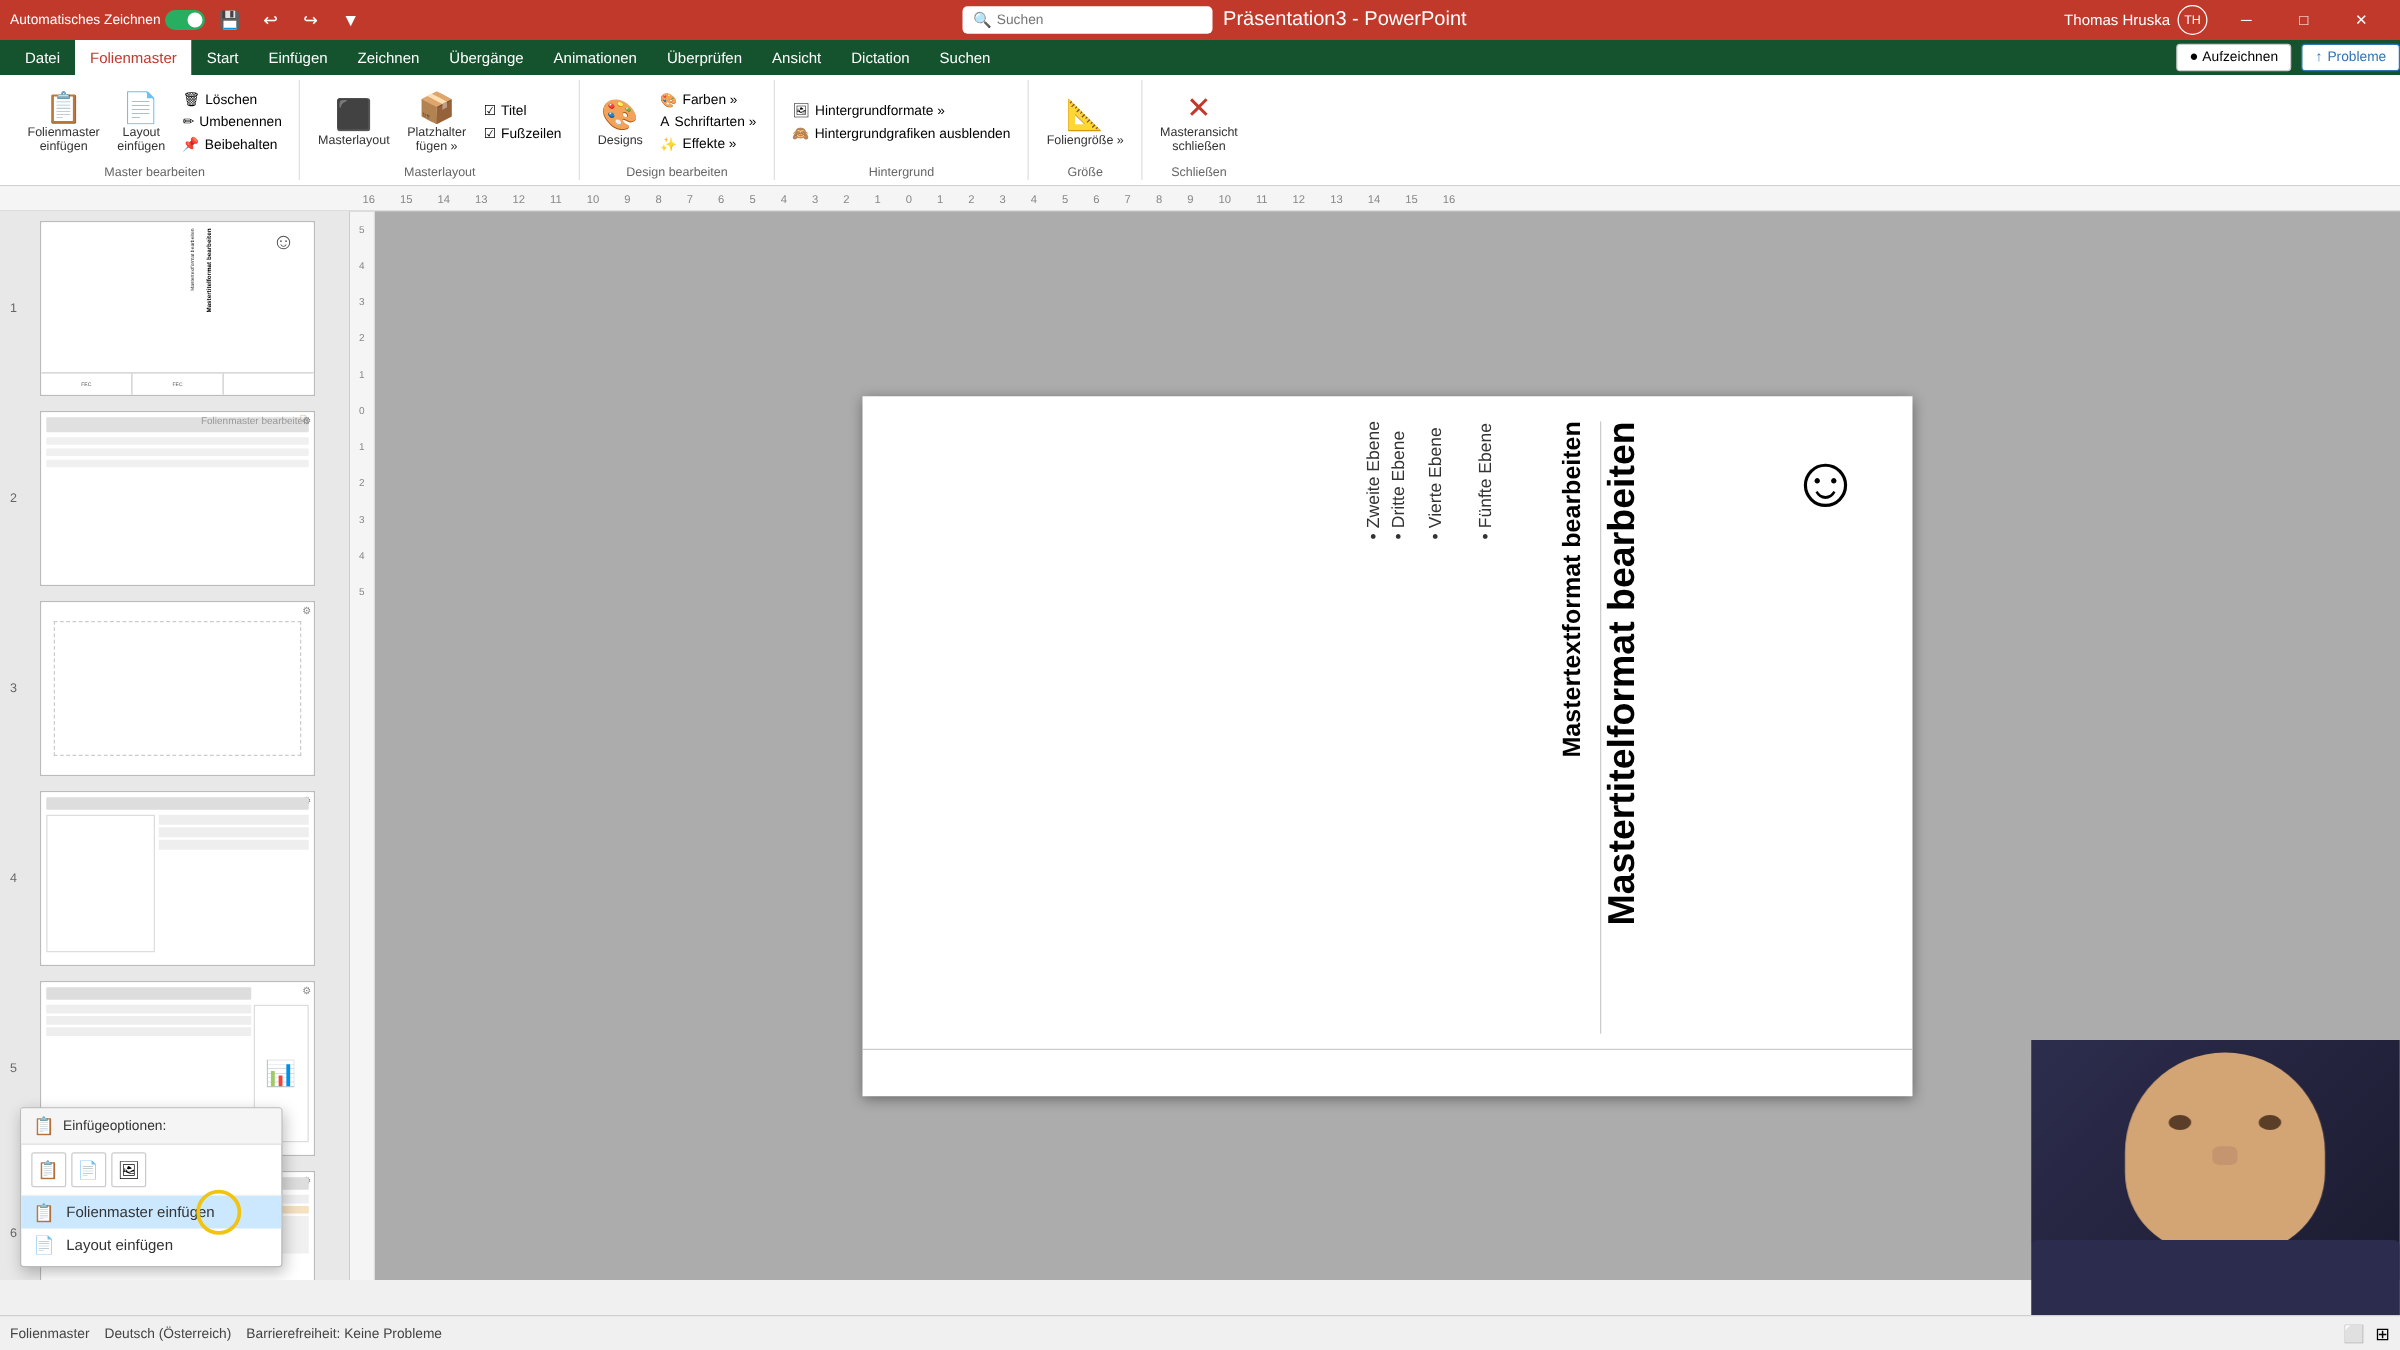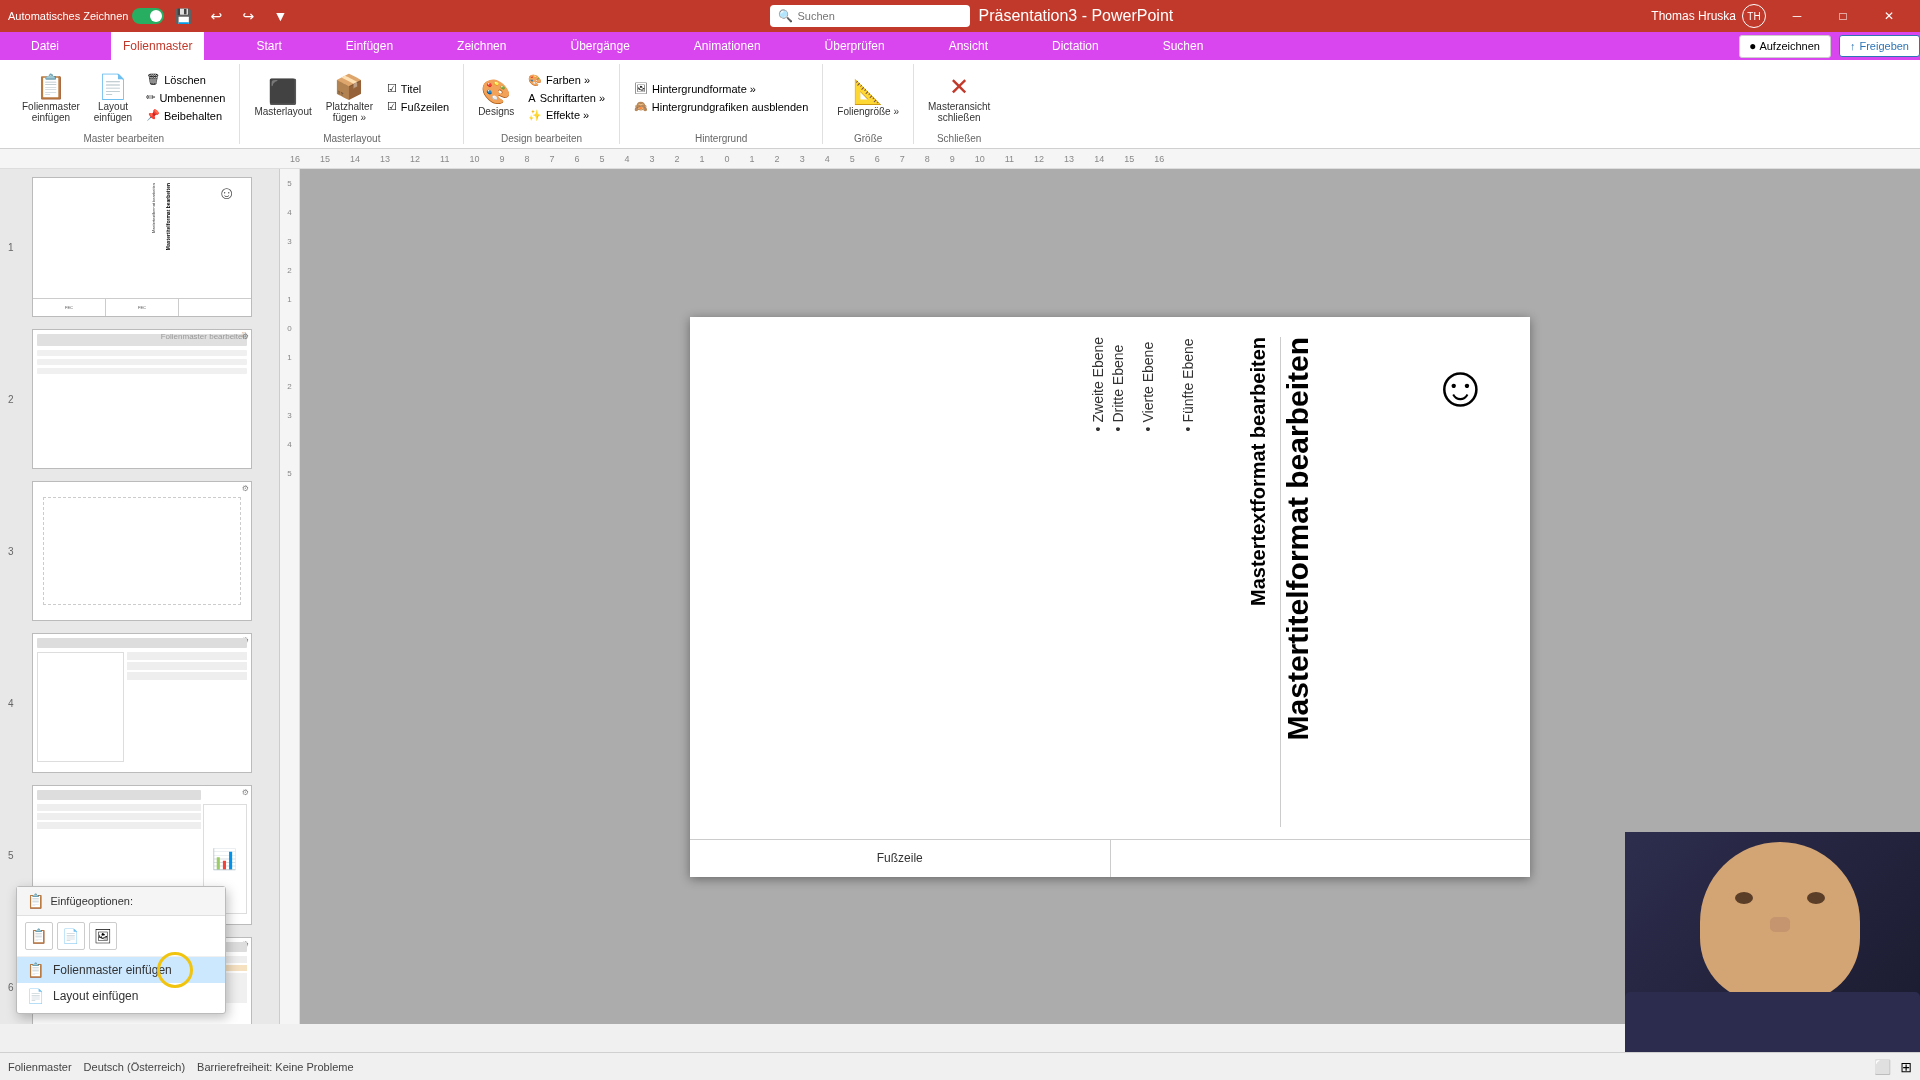--- a/index.html
+++ b/index.html
@@ -16,21 +16,21 @@
     .title-btn { width: 24px; height: 24px; display: flex; align-items: center; justify-content: center; cursor: pointer; border-radius: 2px; font-size: 14px; }
     .window-controls { display: flex; gap: 0; }
     .win-btn { width: 46px; height: 32px; display: flex; align-items: center; justify-content: center; cursor: pointer; font-size: 12px; }
     .search-box { background: white; border-radius: 4px; height: 22px; width: 200px; display: flex; align-items: center; padding: 0 8px; gap: 4px; }
     .search-box input { border: none; outline: none; font-size: 11px; width: 100%; color: #333; }
     .user-area { display: flex; align-items: center; gap: 6px; }
     .user-avatar { width: 24px; height: 24px; background: #c0392b; border-radius: 50%; display: flex; align-items: center; justify-content: center; font-size: 10px; border: 1px solid white; }
 
     
     #ribbon { background: white; border-bottom: 1px solid #d0d0d0; }
-    #ribbon-tabs { display: flex; background: #d946ef; padding-left: 19px; gap: 40px; }
+    #ribbon-tabs { display: flex; background: #14532d; padding-left: 8px; }
     .ribbon-tab { padding: 4px 12px; color: white; font-size: 12px; cursor: pointer; height: 28px; display: flex; align-items: center; }
     .ribbon-tab.active { background: white; color: #c0392b; font-weight: 500; }
     #ribbon-content { background: white; padding: 4px 8px; display: flex; gap: 0; align-items: stretch; min-height: 88px; }
     .ribbon-group { display: flex; flex-direction: column; align-items: center; padding: 0 8px; border-right: 1px solid #e0e0e0; min-width: fit-content; }
     .ribbon-group-label { font-size: 10px; color: #666; margin-top: 2px; white-space: nowrap; }
     .ribbon-group-items { display: flex; align-items: center; gap: 2px; flex: 1; }
     .ribbon-btn { display: flex; flex-direction: column; align-items: center; padding: 4px 6px; cursor: pointer; border-radius: 3px; min-width: 44px; }
     .ribbon-btn-icon { font-size: 24px; color: #555; }
     .ribbon-btn-label { font-size: 10px; color: #333; text-align: center; white-space: nowrap; }
     .ribbon-btn-small { display: flex; align-items: center; gap: 4px; padding: 2px 6px; cursor: pointer; border-radius: 3px; font-size: 11px; }
@@ -129,21 +129,21 @@
     <div class="ribbon-tab">Ansicht</div>
     <div class="ribbon-tab">Dictation</div>
     <div class="ribbon-tab">Suchen</div>
     <div class="ribbon-right">
       <button class="record-btn">
         <span>⏺</span>
         <span>Aufzeichnen</span>
       </button>
       <button class="share-btn">
         <span>↑</span>
-        <span>Freigeben</span>
+        <span>Probleme</span>
       </button>
     </div>
   </div>
 
   <div id="ribbon-content">
 
     <div class="ribbon-group">
       <div class="ribbon-group-items">
         <div class="ribbon-btn">
           <div class="ribbon-btn-icon">📋</div>
@@ -459,21 +459,20 @@
       </div>
 
       <div style="position:absolute; right:20px; top:20px; width:230px; height:490px; display:flex; flex-direction:row; gap:10px; align-items:flex-start; border-left:1px solid #ccc;">
         <div style="writing-mode:vertical-rl; transform:rotate(180deg); font-size:30px; font-weight:bold; color:#000; line-height:1.1; padding-left:15px;">
           <span>Mastertitelformat bearbeiten</span>
         </div>
         <div style="font-size:58px; position:absolute; right:20px; top:20px; line-height:1;">☺</div>
       </div>
 
       <div style="position:absolute; bottom:0; left:0; right:0; height:38px; border-top:1px solid #ccc; display:flex;">
-        <div style="flex:1; border-right:1px solid #ccc; display:flex; align-items:center; justify-content:center; font-size:12px; color:#333;">Fußzeile</div>
         <div style="flex:1; display:flex; align-items:center; justify-content:center; font-size:12px; color:#333;"></div>
       </div>
     </div>
   </div>
 </div>
 
 <div id="webcam" style="position:fixed; right:0; bottom:28px; width:295px; height:220px; background:#1a1a2e; overflow:hidden; z-index:50;">
   <div class="webcam-face" style="width:100%;height:100%;background:linear-gradient(135deg,#2d2d4e 0%,#1a1a2e 100%);display:flex;align-items:center;justify-content:center;">
 
     <div style="position:relative;width:100%;height:100%;display:flex;align-items:center;justify-content:flex-end;padding-right:0;">

